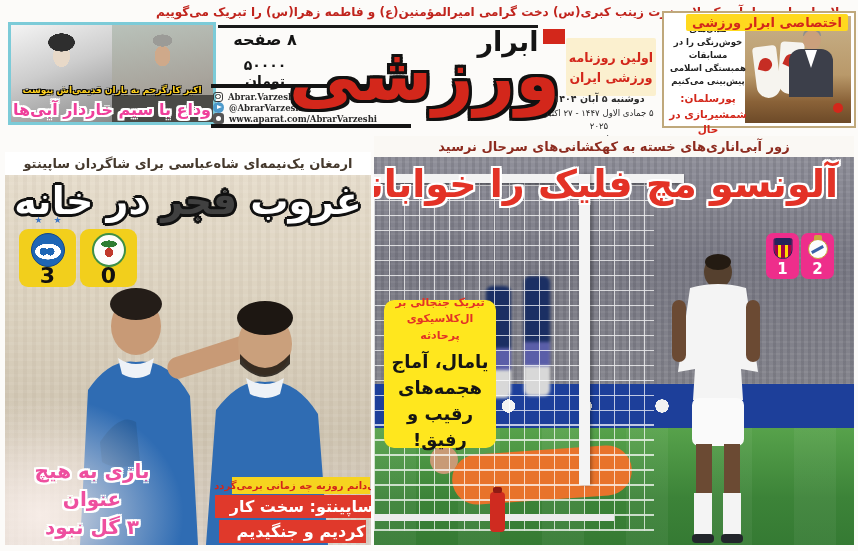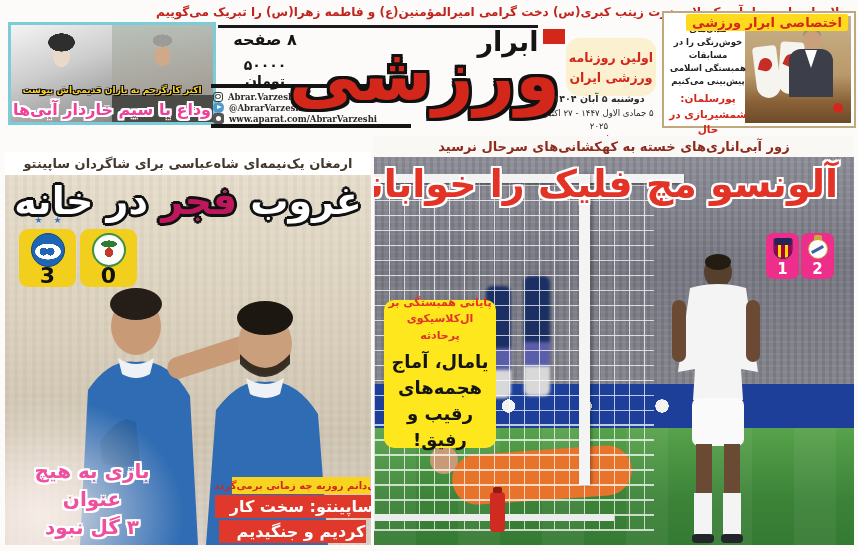--- a/index.html
+++ b/index.html
@@ -47,21 +47,21 @@
   .icn-ap::after { content:""; position:absolute; inset:3px; border-radius:50%; background:#fff; }
 
   .mast-main { position:absolute; left:316px; top:32px; width:244px; text-align:center; direction:rtl;
     font-size:72px; line-height:1.2; font-weight:900; color:#d3271b; white-space:nowrap;
     text-shadow:-3px -3px 0 #111,3px -3px 0 #111,-3px 3px 0 #111,3px 3px 0 #111,0 -3px 0 #111,0 3px 0 #111,-3px 0 0 #111,3px 0 0 #111; }
   .mast-top { position:absolute; left:452px; top:26px; width:112px; text-align:center; direction:rtl;
     font-size:27px; font-weight:900; color:#141414; z-index:2; }
   .mast-dot { position:absolute; left:543px; top:29px; width:22px; height:15px; background:#d3271b; z-index:2; }
 
   .tagline { position:absolute; left:566px; top:38px; width:90px; height:58px; background:#fbf0cf;
-    border-radius:14px; display:flex; flex-direction:column; justify-content:center; gap:5px;
+    border-radius:2px; display:flex; flex-direction:column; justify-content:center; gap:5px;
     text-align:center; color:#d3271b; font-weight:900; font-size:12.5px; direction:rtl; }
   .dateblock { position:absolute; left:540px; top:92px; width:118px; text-align:center; direction:rtl;
     color:#2a2a2a; font-size:8.6px; line-height:1.55; }
   .dateblock .d1 { font-weight:bold; font-size:9.5px; }
 
   .interview { position:absolute; left:662px; top:11px; width:194px; height:117px;
     border:2px solid #bfa87b; background:#fff; }
   .iv-photo { position:absolute; right:3px; top:3px; width:106px; height:107px; overflow:hidden;
     background: linear-gradient(180deg,#c8b189 0%, #b9996a 55%, #8a6238 80%, #6d4a28 100%); }
   .iv-flag { position:absolute; width:24px; height:52px; background:#f6f4ef; border-radius:4px 4px 12px 12px; }
@@ -92,21 +92,21 @@
   .pl-photo { position:absolute; left:0; right:0; top:23px; bottom:0;
     background: linear-gradient(180deg,#e6ddcc 0%, #dcd2bf 35%, #cfc5b2 70%, #dad0c6 100%); }
   .pl-photo::after { content:""; position:absolute; inset:0; opacity:.5;
     background-image: repeating-linear-gradient(90deg, rgba(120,100,80,.10) 0 4px, transparent 4px 9px),
                       repeating-linear-gradient(0deg, rgba(255,255,255,.12) 0 3px, transparent 3px 8px); }
   .pl-soft { position:absolute; left:0; bottom:0; width:180px; height:150px;
     background: radial-gradient(ellipse at 20% 80%, rgba(250,240,235,.9), transparent 70%); z-index:2; }
   .pl-players { position:absolute; left:35px; top:110px; width:310px; height:283px; z-index:1; }
   .pl-headline { position:absolute; top:27px; left:0; right:0; text-align:center; direction:rtl;
     font-size:38px; font-weight:900; color:#fff; white-space:nowrap; z-index:6; }
-  .pl-headline .hl-y { color:#be185d; }
+  .pl-headline .hl-y { color:#404040; }
   .pl-stars { position:absolute; left:16px; top:63px; width:58px; text-align:center;
     color:#3b74c4; font-size:9px; letter-spacing:4px; z-index:6; }
   .badge { position:absolute; width:57px; height:58px; background:#f2cf1c; border-radius:9px; z-index:6; }
   .badge .logo { position:absolute; top:4px; left:50%; transform:translateX(-50%); width:34px; height:34px; border-radius:50%; }
   .badge .num { position:absolute; bottom:0px; left:0; right:0; text-align:center; font-size:22px; font-weight:900; color:#111; line-height:1; }
   .badge.b1 { left:14px; top:77px; } .badge.b2 { left:75px; top:77px; }
   .logo-est { background: radial-gradient(circle 4px at 36% 55%, #1e66b5 98%, transparent),
                           radial-gradient(circle 4px at 58% 55%, #1e66b5 98%, transparent),
                           radial-gradient(ellipse 13px 8px at 50% 55%, #fff 98%, transparent), #1e66b5;
               border:1.5px solid #12478a; }
@@ -330,21 +330,21 @@
       <div class="crest-fcb"></div>
       <div class="num">1</div>
     </div>
     <div class="pbadge br">
       <div class="crest-rma"></div>
       <div class="num">2</div>
     </div>
 
     <div class="ybox">
       <div class="ybox-lead">
-        <div>پایانی همبستگی بر</div>
+        <div>تبریک جنجالی بر</div>
         <div>ال‌کلاسیکوی پرحادثه</div>
       </div>
       <div class="ybox-main">
         <div>یامال، آماج</div>
         <div>هجمه‌های</div>
         <div>رقیب و رفیق!</div>
       </div>
     </div>
   </div>
 

